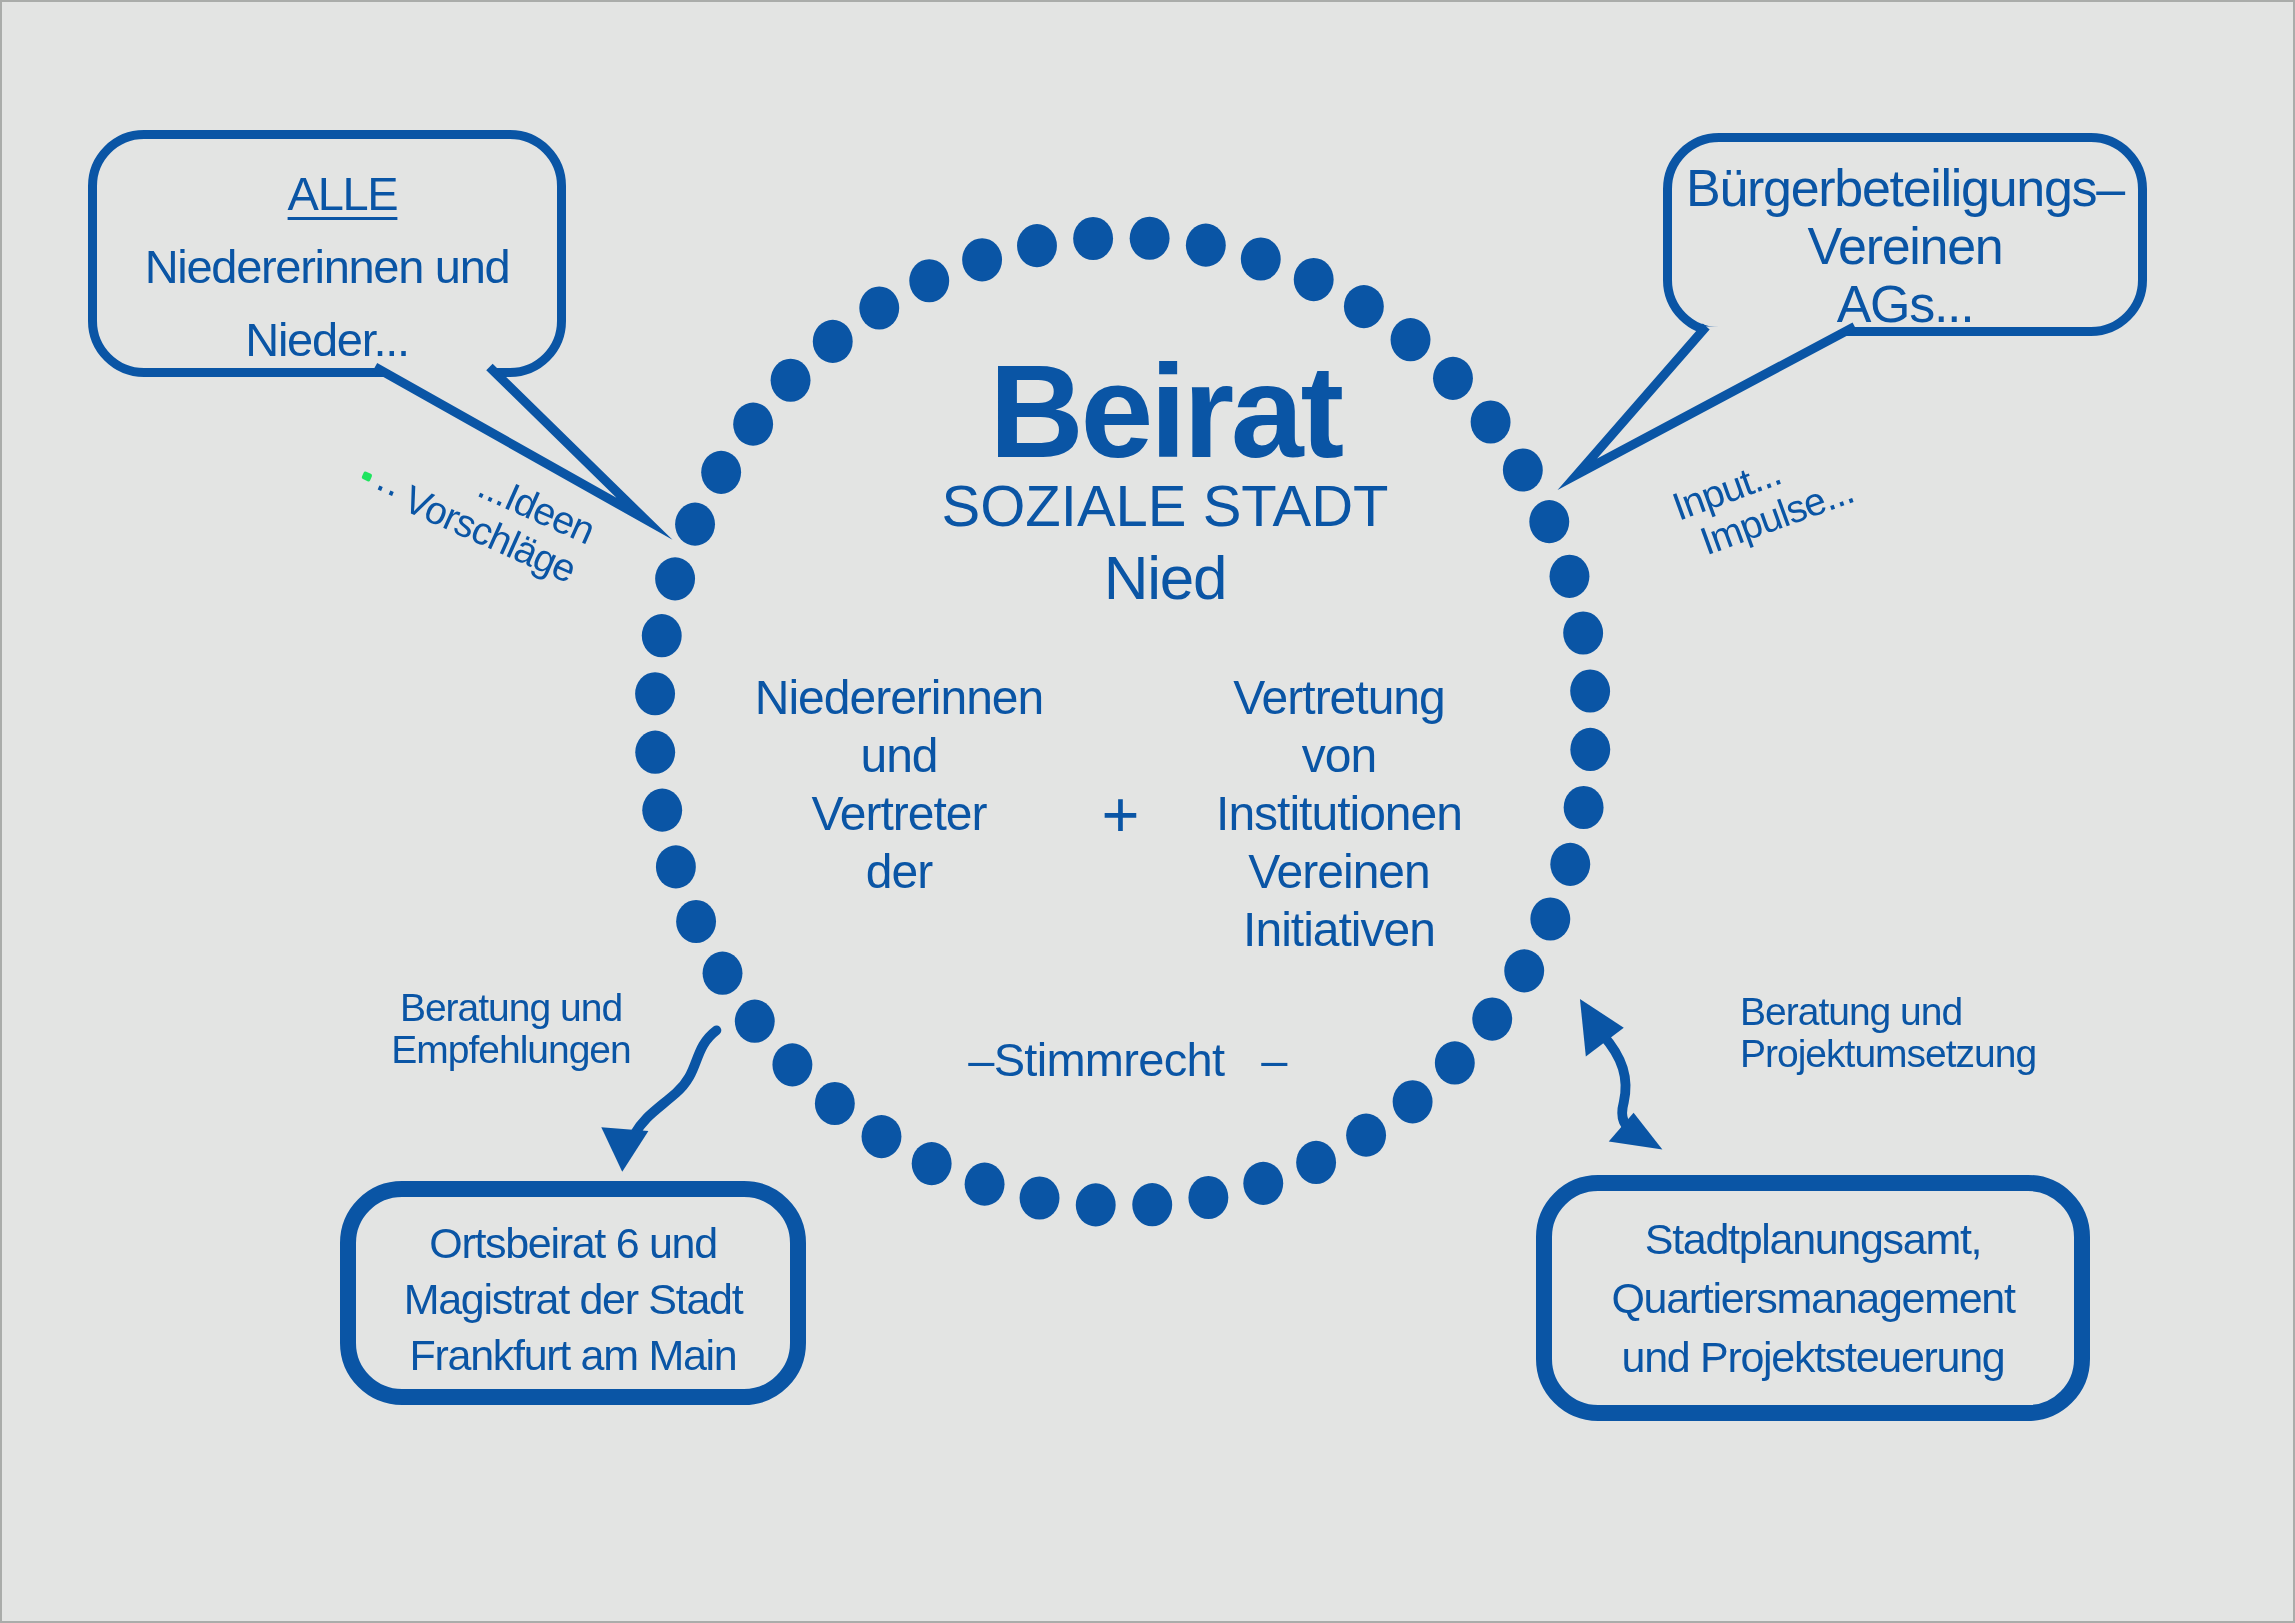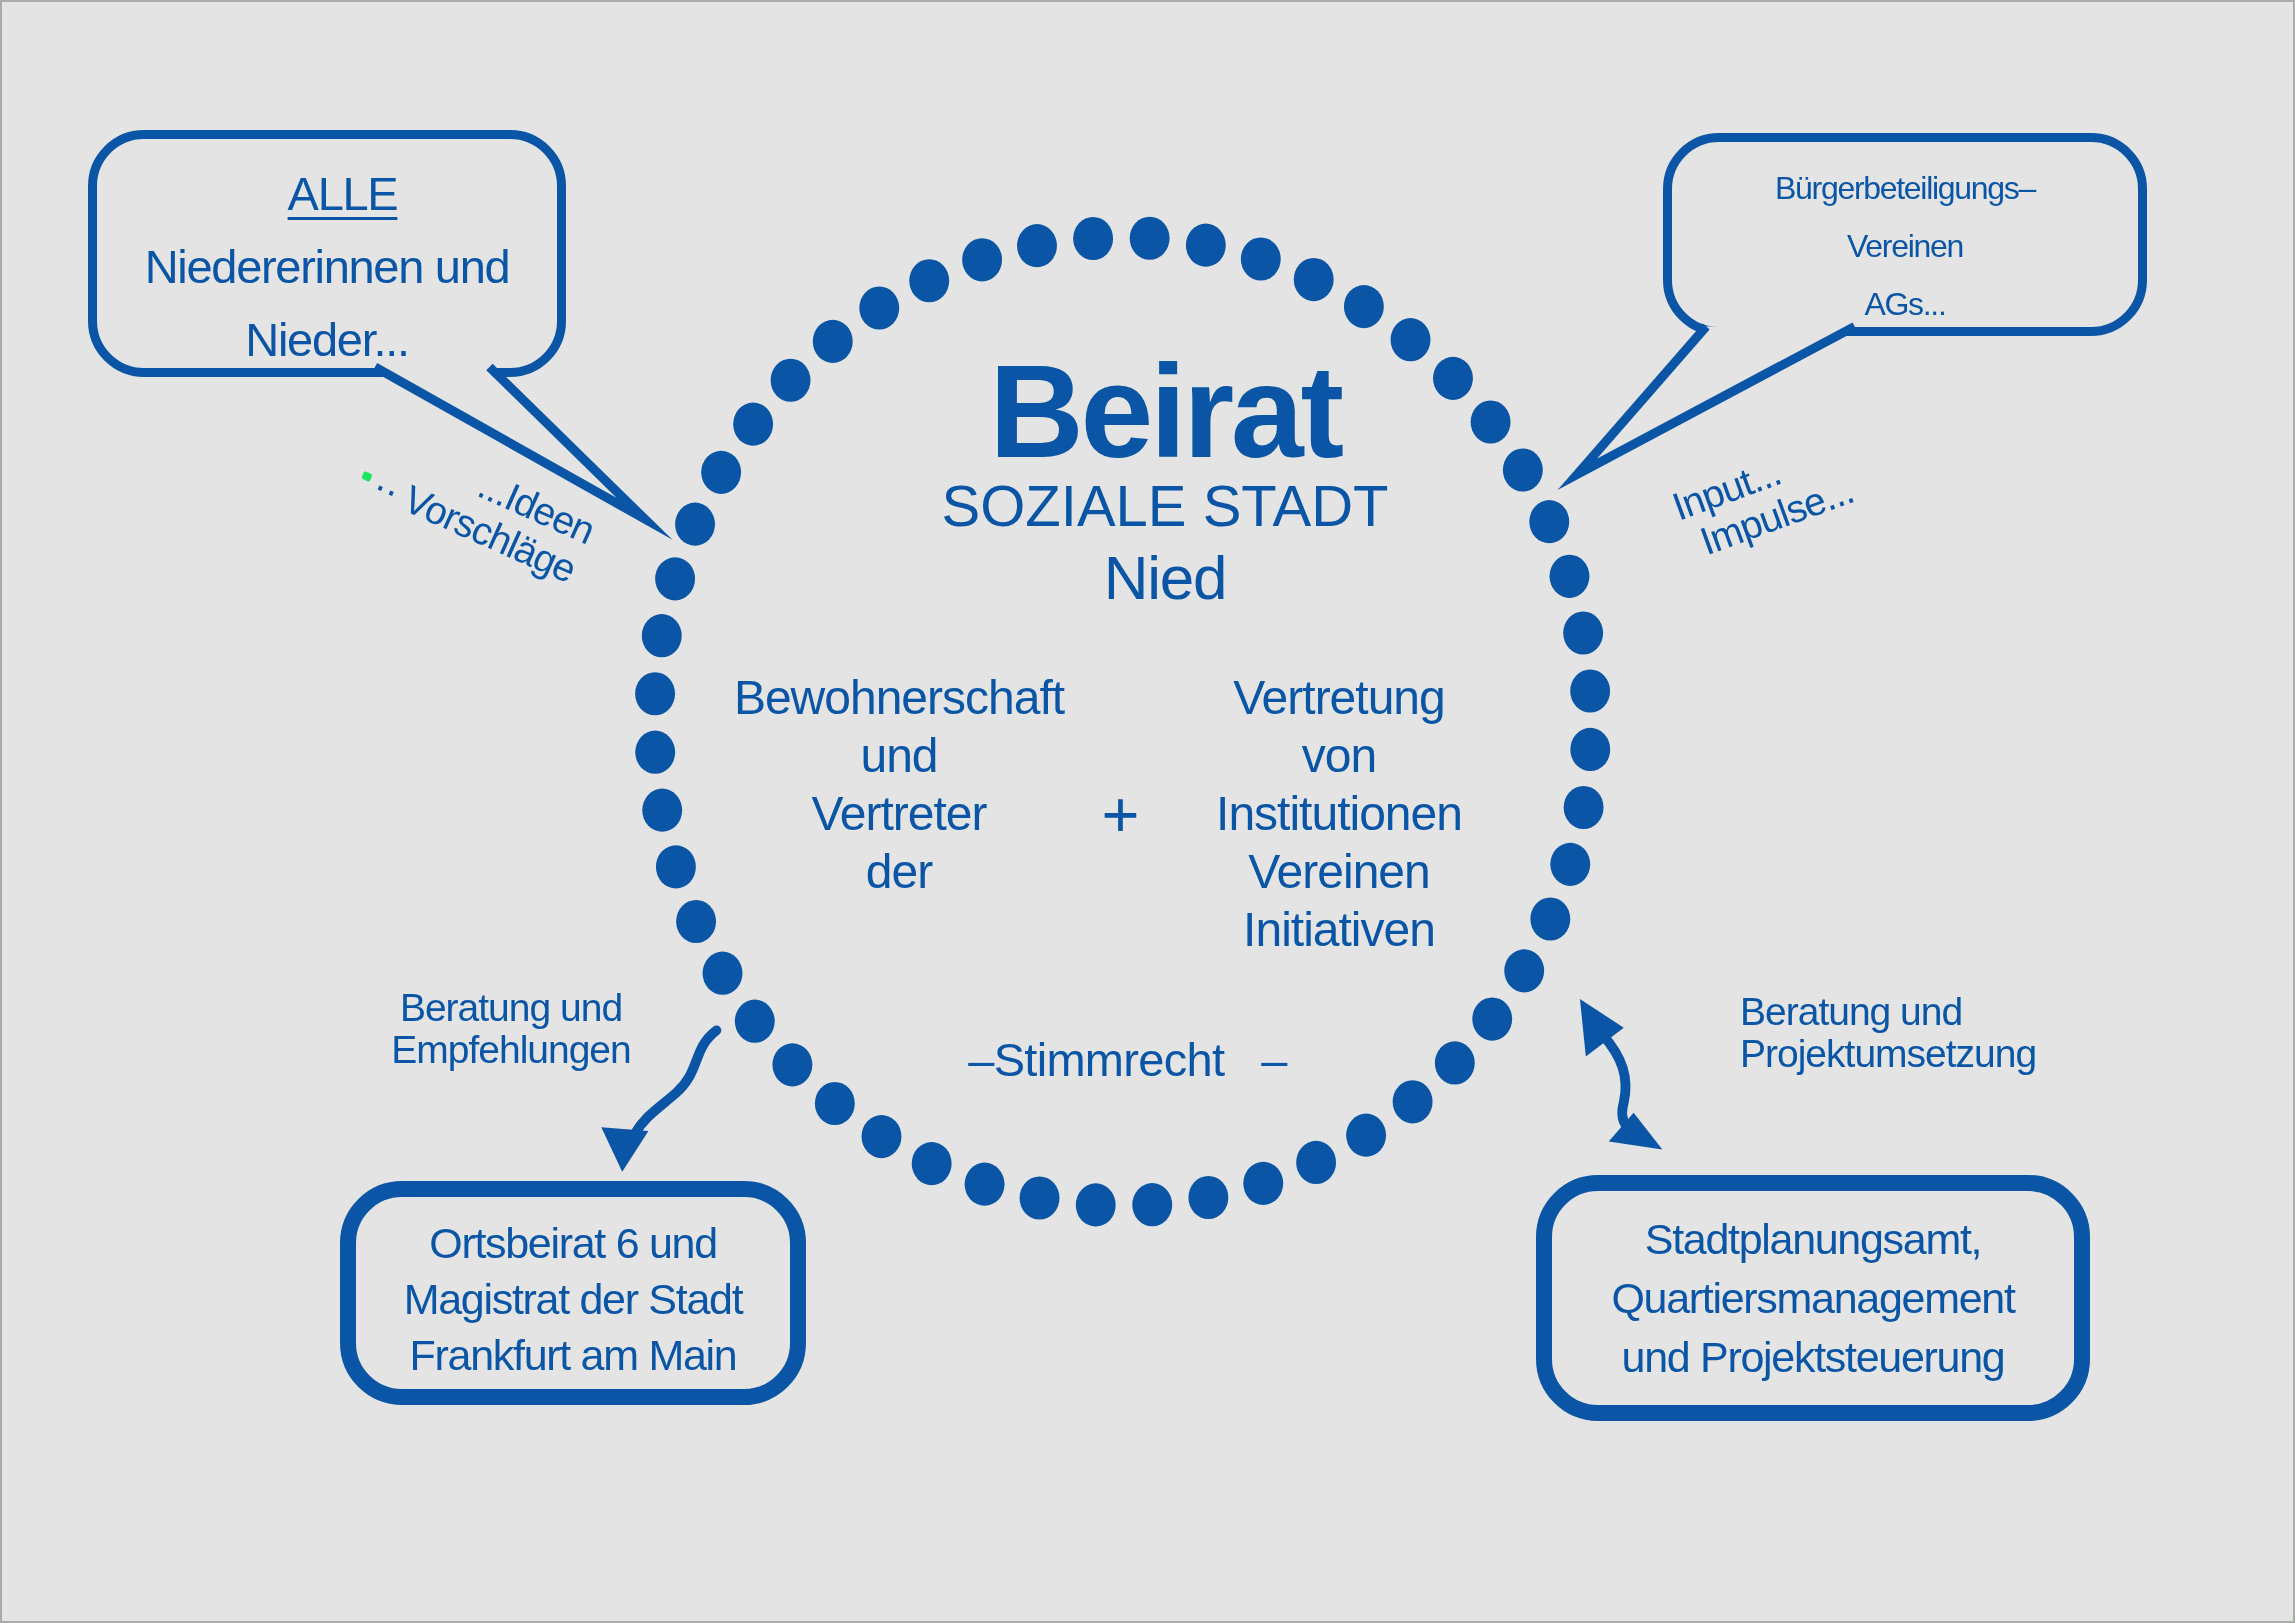--- a/index.html
+++ b/index.html
@@ -22,21 +22,21 @@
   
   .bubble{
     position:absolute;
     border:9.2px solid var(--accent);
     border-radius:56px;
     box-sizing:border-box;
     text-align:center;
     letter-spacing:-1.3px;
   }
   .bubble-tl{left:86px;top:128px;width:478px;height:247px;padding-top:18.3px;font-size:47px;line-height:73px;}
-  .bubble-tr{left:1661px;top:131px;width:484px;height:203px;padding-top:17px;font-size:32px;line-height:58px;}
+  .bubble-tr{left:1661px;top:131px;width:484px;height:203px;padding-top:17px;font-size:52px;line-height:58px;}
   .bubble .u{text-decoration:underline;text-decoration-thickness:3.3px;text-underline-offset:6.5px;padding-left:31px;}
   
   .rbox{
     position:absolute;
     border:16.4px solid var(--accent);
     border-radius:62px;
     box-sizing:border-box;
     text-align:center;
     font-size:43px;
     letter-spacing:-1.3px;
@@ -95,21 +95,21 @@
     <div class="indent">Impulse...</div>
   </div>
 
   <div class="abs center-title">
     <div class="t1">Beirat</div>
     <div class="t2">SOZIALE STADT</div>
     <div class="t3">Nied</div>
   </div>
 
   <div class="col col-left">
-    <div>Bewohnerschaft</div>
+    <div>Niedererinnen</div>
     <div>und</div>
     <div>Vertreter</div>
     <div>der</div>
   </div>
 
   <div class="abs plus">+</div>
 
   <div class="col col-right">
     <div>Vertretung</div>
     <div>von</div>

